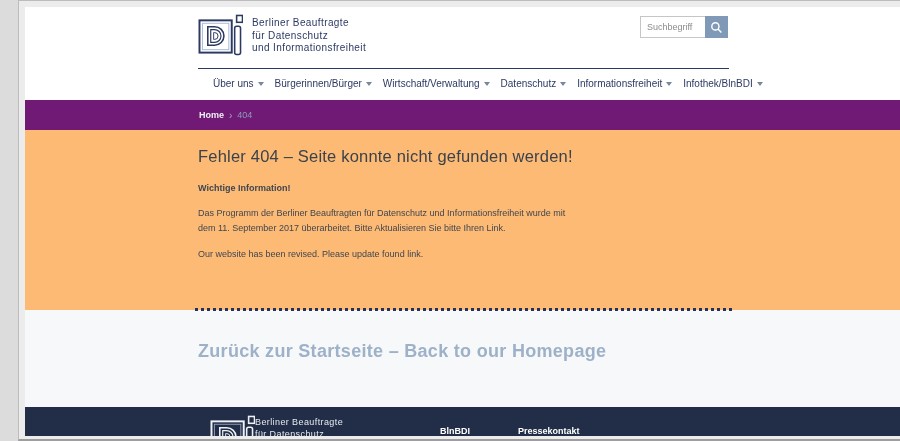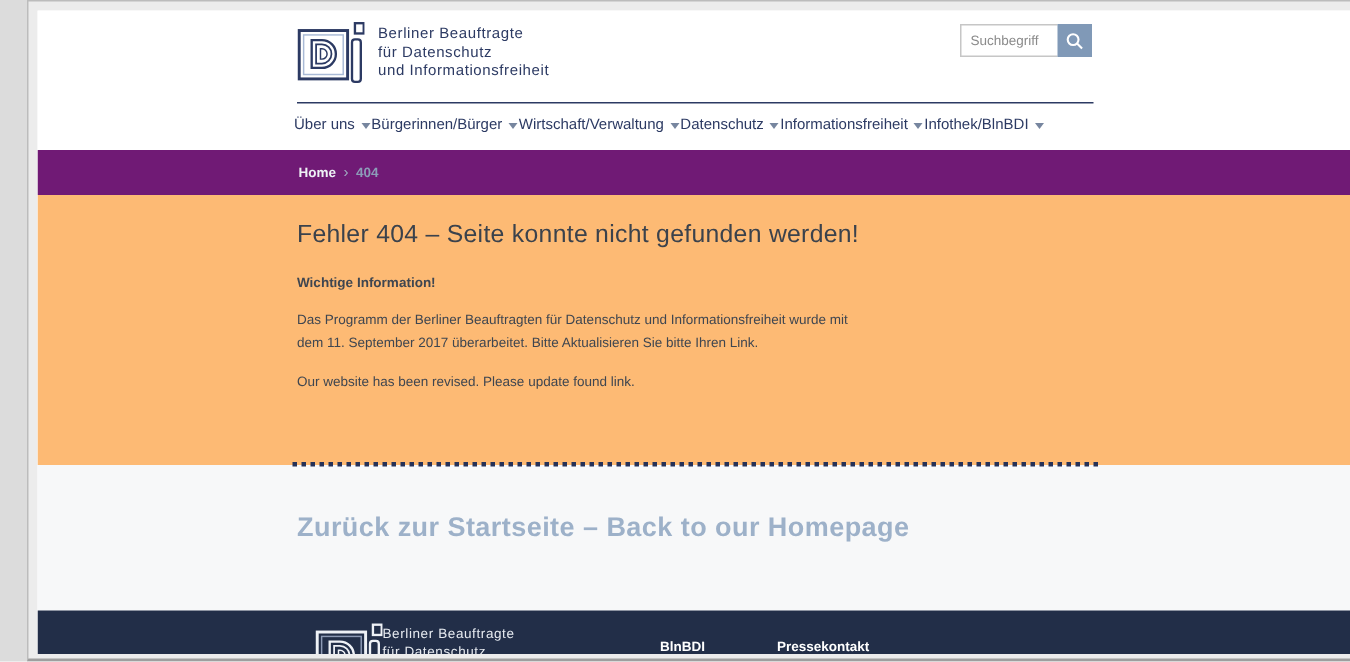--- a/index.html
+++ b/index.html
@@ -31,34 +31,34 @@
     font-family:"Liberation Sans", sans-serif; font-size:9px; padding:0 6px; color:#555; outline:none;
   }
   .search-input::placeholder { color:#8b8b8b; }
   .search-btn {
     width:23px; height:22px; background:#8099b7; border:none; cursor:pointer;
     display:flex; align-items:center; justify-content:center;
   }
 
   .header-rule { position:absolute; left:173px; top:61px; width:531px; border-top:1px solid #2c3a63; }
 
-  .main-nav { position:absolute; left:171px; top:71px; display:flex; column-gap:1px; }
+  .main-nav { position:absolute; left:188px; top:71px; display:flex; column-gap:11px; }
   .nav-item { display:flex; align-items:center; gap:4px; text-decoration:none;
               font-size:10px; color:#2c3a63; white-space:nowrap; }
   .chev { width:0; height:0; border-left:3px solid transparent; border-right:3px solid transparent;
           border-top:4px solid #77869f; margin-top:1px; }
 
   
   .breadcrumb-bar {
     height:30px; background:#701a75; display:flex; align-items:center;
     padding-left:174px; font-size:9px;
   }
   .bc-home { color:#eef1f5; font-weight:bold; text-decoration:none; }
   .bc-sep  { color:#9fabc0; margin:0 5px; font-size:10px; }
-  .bc-current { color:#8c9cb8; font-weight:bold; }
+  .bc-current { color:#8c9cb8; font-weight:normal; }
 
   
   .main-content { height:180px; background:#fdba74; padding:15px 0 0 173px; }
   .error-heading { font-size:16.5px; line-height:23px; font-weight:normal;
                    color:#3b424c; letter-spacing:0.2px; }
   .info-title { margin-top:15px; font-size:9px; color:#3f4650;font-weight:bold; }
   .para { margin-top:13px; font-size:9px; line-height:14.5px; color:#3f4650; width:382px; }
   .para-en { margin-top:12px; }
 
   

